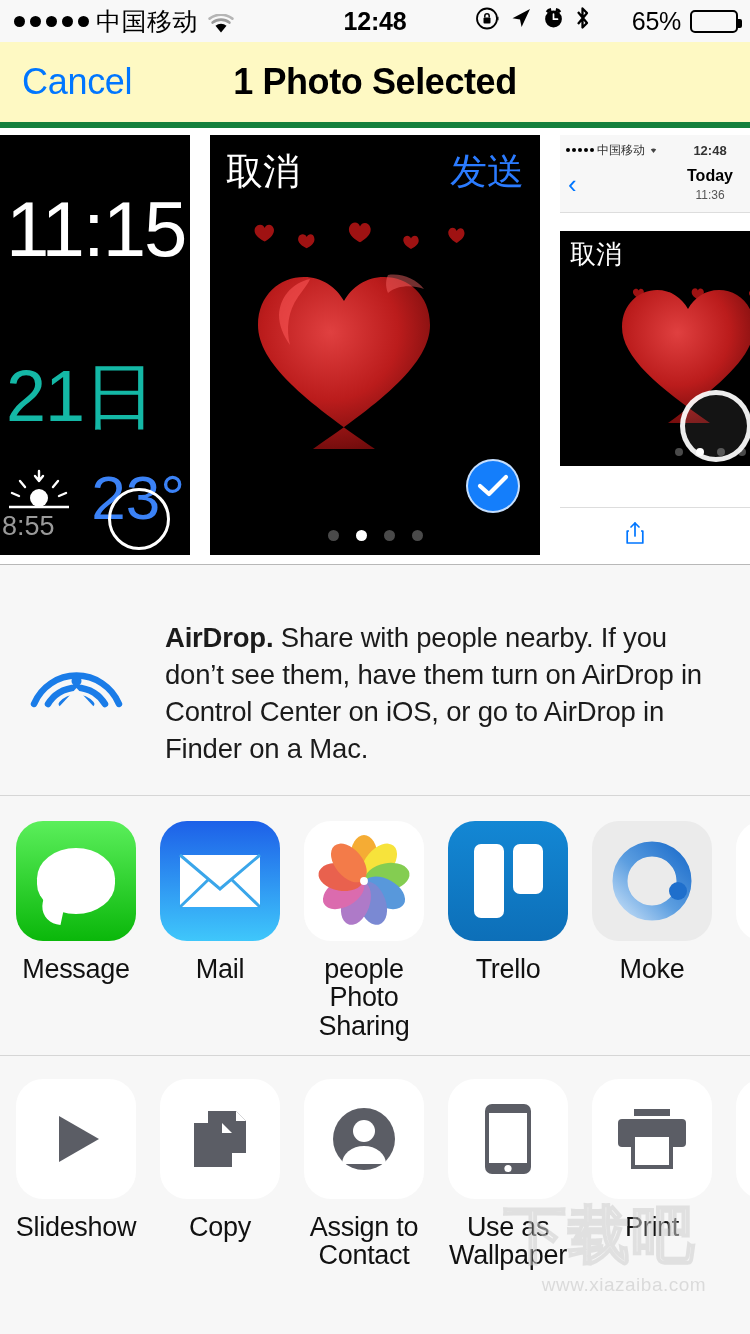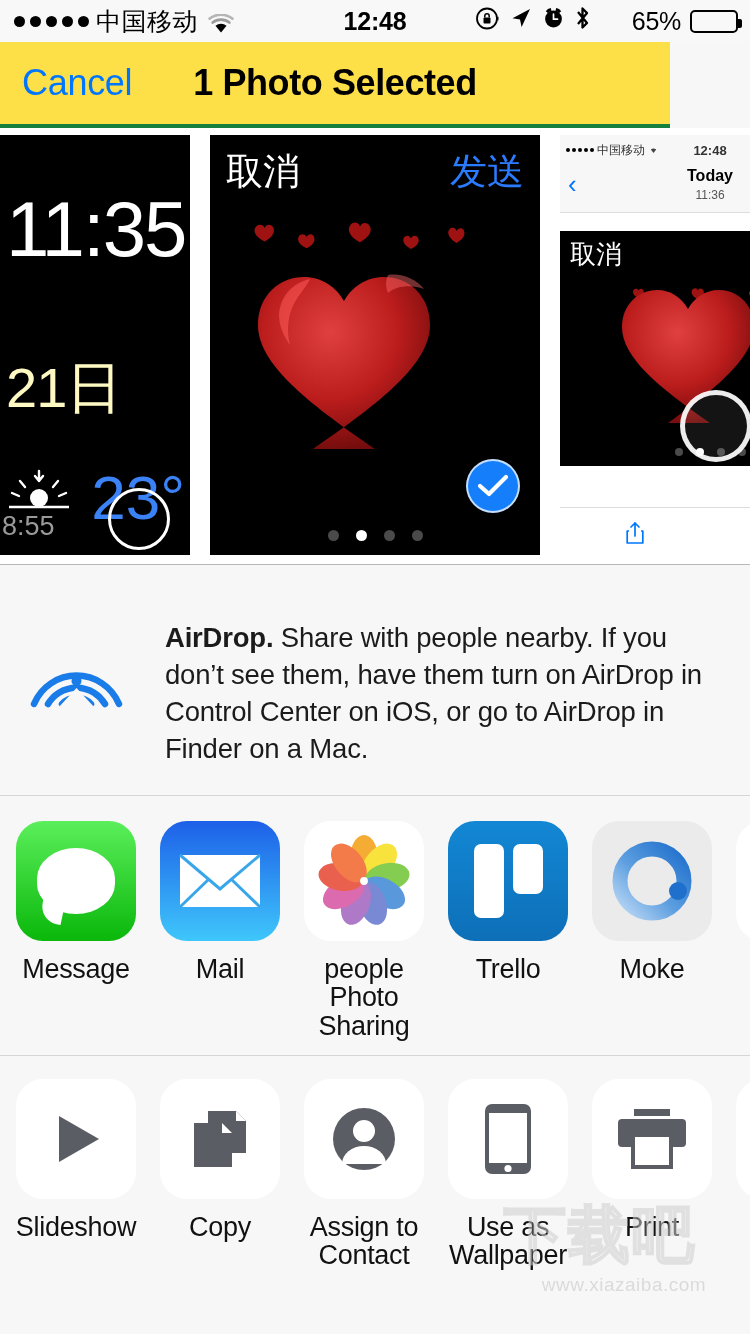--- a/index.html
+++ b/index.html
@@ -25,38 +25,38 @@
   .wifi-icon{display:inline-block;width:26px;height:20px;position:relative;margin-left:3px;}
   .sb-center{position:absolute;left:0;right:0;text-align:center;font-size:25px;font-weight:700;letter-spacing:-.2px;}
   .sb-right{position:absolute;right:12px;display:flex;align-items:center;gap:9px;}
   .sb-pct{font-size:25px;font-weight:400;letter-spacing:-.3px;margin-left:32px;}
   .battery{width:48px;height:23px;border:2px solid #000;border-radius:5px;position:relative;padding:2px;}
   .battery::after{content:"";position:absolute;right:-6px;top:7px;width:4px;height:9px;background:#000;border-radius:0 2px 2px 0;}
   .battery-fill{height:100%;background:#000;border-radius:2px;}
 
   
   .navbar{
-    height:86px;width:670px;background:#fde047;
+    height:86px;width:750px;background:#fef9c3;
     display:flex;align-items:center;position:relative;
-    border-bottom:4px solid #15803d;
+    border-bottom:6px solid #15803d;
   }
   .nav-cancel{position:absolute;left:22px;font-size:36px;color:#0076ff;letter-spacing:-.3px;}
   .nav-title{position:absolute;left:0;right:0;text-align:center;font-size:36px;font-weight:700;color:#000;letter-spacing:-.4px;}
 
   
   .photostrip{
     height:437px;width:750px;background:#fff;position:relative;
     overflow:hidden;border-bottom:1px solid #b8b8b8;
   }
   .thumb{position:absolute;top:7px;overflow:hidden;background:#000;}
 
   
   .thumb-watch{left:0;width:190px;height:420px;}
   .w-time{position:absolute;left:6px;top:55px;font-size:78px;color:#fff;font-weight:300;letter-spacing:-2px;line-height:1;}
-  .w-date{position:absolute;left:6px;top:225px;font-size:56px;color:#fef9c3;font-weight:300;letter-spacing:-1px;line-height:1;}
+  .w-date{position:absolute;left:6px;top:225px;font-size:72px;color:#14b8a6;font-weight:300;letter-spacing:-1px;line-height:1;}
   .w-sun{position:absolute;left:8px;top:330px;width:62px;height:48px;}
   .w-sunrise{position:absolute;left:2px;top:378px;font-size:27px;color:#9a9a9a;line-height:1;}
   .w-temp{position:absolute;right:5px;top:332px;font-size:62px;color:#3b82f6;font-weight:300;line-height:1;}
   .w-ring{position:absolute;right:20px;top:353px;width:62px;height:62px;border:3px solid #fff;border-radius:50%;}
 
   
   .thumb-sel{left:210px;width:330px;height:420px;}
   .sel-cancel{position:absolute;left:16px;top:12px;font-size:37px;color:#fff;font-weight:500;}
   .sel-send{position:absolute;right:16px;top:12px;font-size:37px;color:#2b7bff;font-weight:500;}
   .heart-wrap{position:absolute;left:0;right:0;top:78px;height:250px;}
@@ -206,21 +206,21 @@
 </div>
 
 <div class="navbar">
   <div class="nav-cancel">Cancel</div>
   <div class="nav-title">1 Photo Selected</div>
 </div>
 
 <div class="photostrip">
 
   <div class="thumb thumb-watch">
-    <div class="w-time">11:35</div>
+    <div class="w-time">11:15</div>
     <div class="w-date">21日</div>
     <div class="w-sun">
       <svg width="62" height="48" viewBox="0 0 62 48">
         <circle cx="31" cy="33" r="9" fill="#fff"></circle>
         <path d="M31 6 v10 M31 16 l-4 -5 M31 16 l4 -5" stroke="#fff" stroke-width="2.4" fill="none" stroke-linecap="round"></path>
         <path d="M12 16 l5 6 M50 16 l-5 6 M4 28 l7 3 M58 28 l-7 3" stroke="#fff" stroke-width="2.4" stroke-linecap="round"></path>
         <path d="M1 42 H61" stroke="#fff" stroke-width="2.6"></path>
       </svg>
     </div>
     <div class="w-sunrise">8:55</div>

